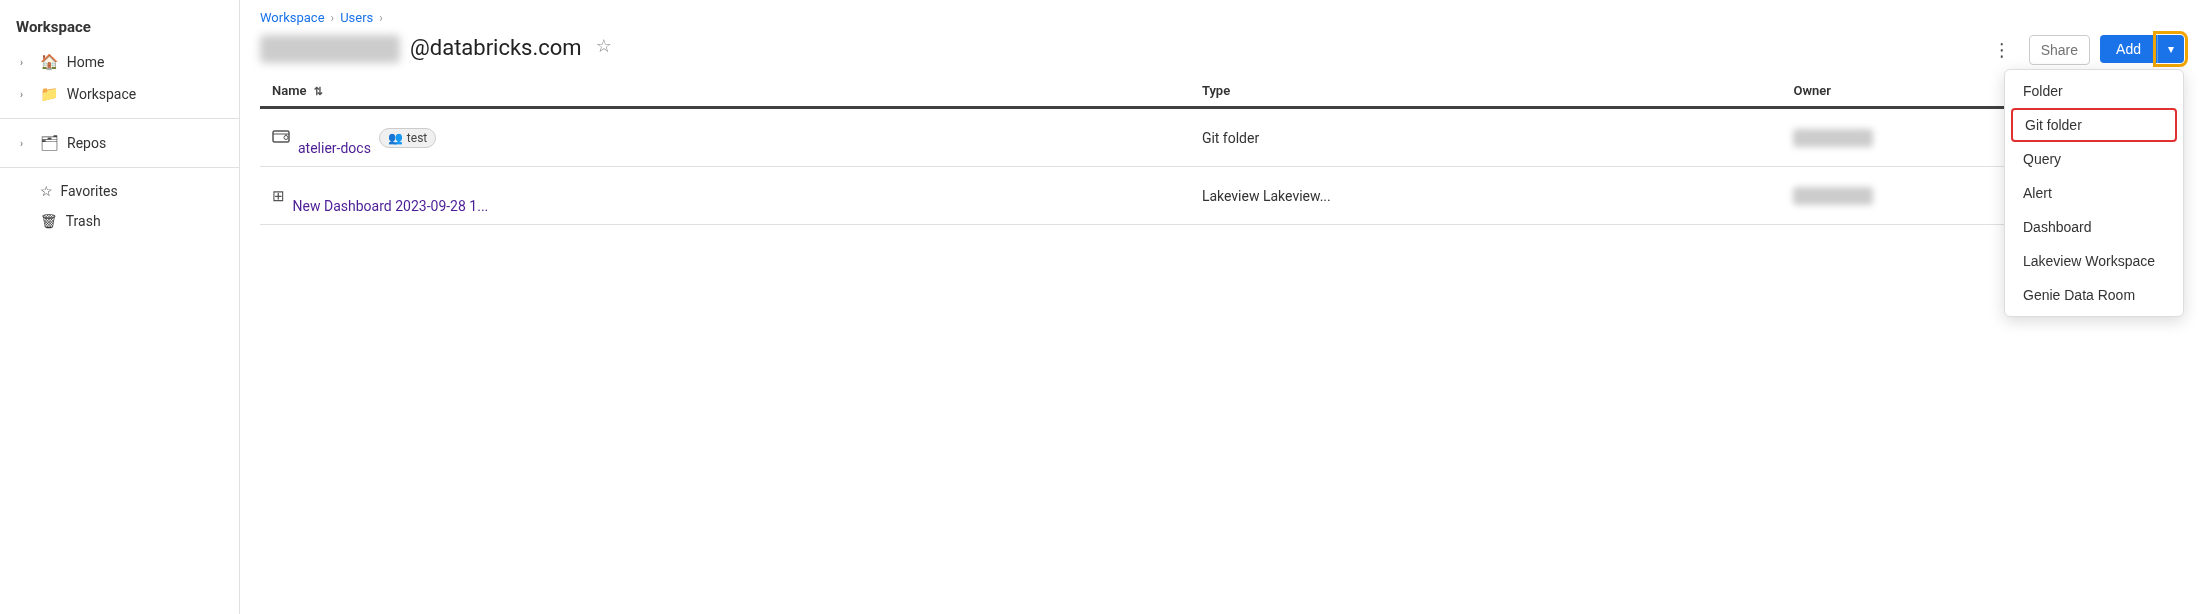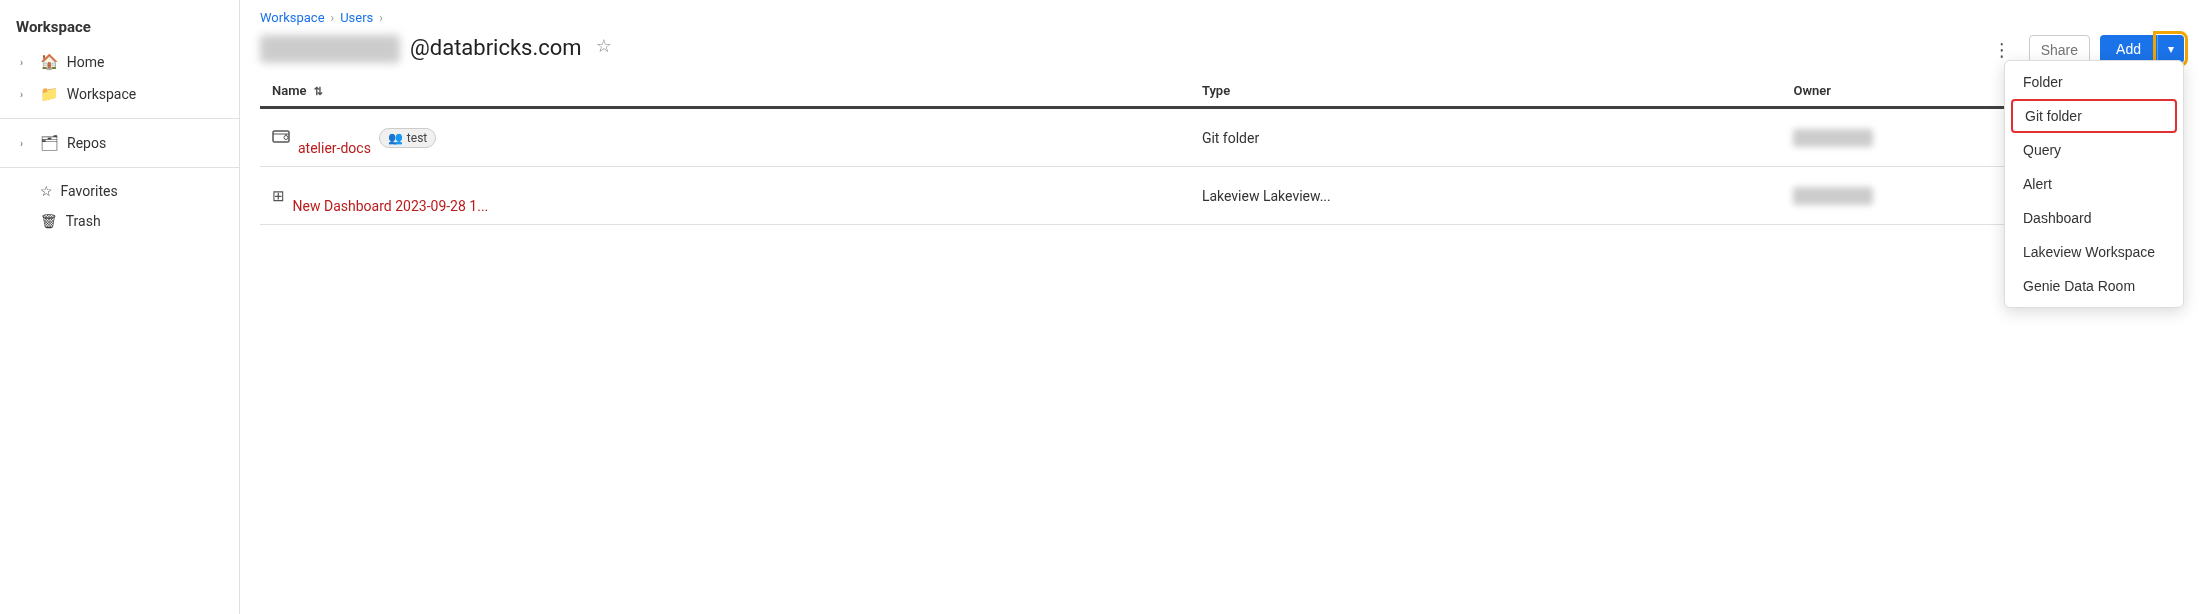--- a/index.html
+++ b/index.html
@@ -184,38 +184,38 @@
     }
     .name-cell {
       display: flex;
       align-items: center;
       gap: 8px;
     }
     .file-icon {
       color: #555;
       font-size: 15px;
     }
-    .file-link { color: #b91c1c; text-decoration: none; margin-top: 21px; }
+    .file-link { color: #4c1d95; text-decoration: none; margin-top: 21px; }
     .tag-badge {
       display: inline-flex;
       align-items: center;
       gap: 4px;
       background: #f0f0f0;
       border: 1px solid #ccc;
       border-radius: 12px;
       padding: 2px 8px;
       font-size: 12px;
       color: #444;
     }
     .sort-icon { font-size: 11px; color: #555; margin-left: 4px; }
 
     
     .dropdown-menu {
       position: absolute;
-      top: 60px;
+      top: 69px;
       right: 20px;
       background: #fff;
       border: 1px solid #ddd;
       border-radius: 6px;
       box-shadow: 0 4px 16px rgba(0,0,0,0.15);
       min-width: 180px;
       z-index: 100;
       padding: 4px 0;
     }
     .dropdown-item {

